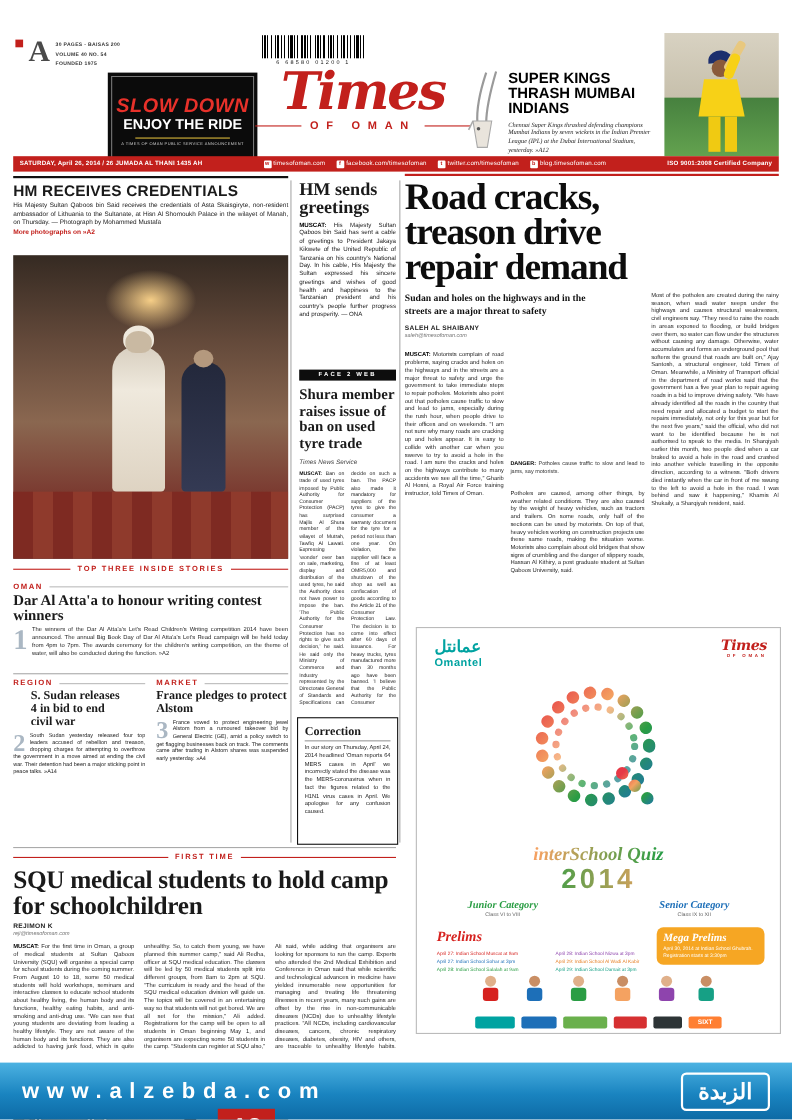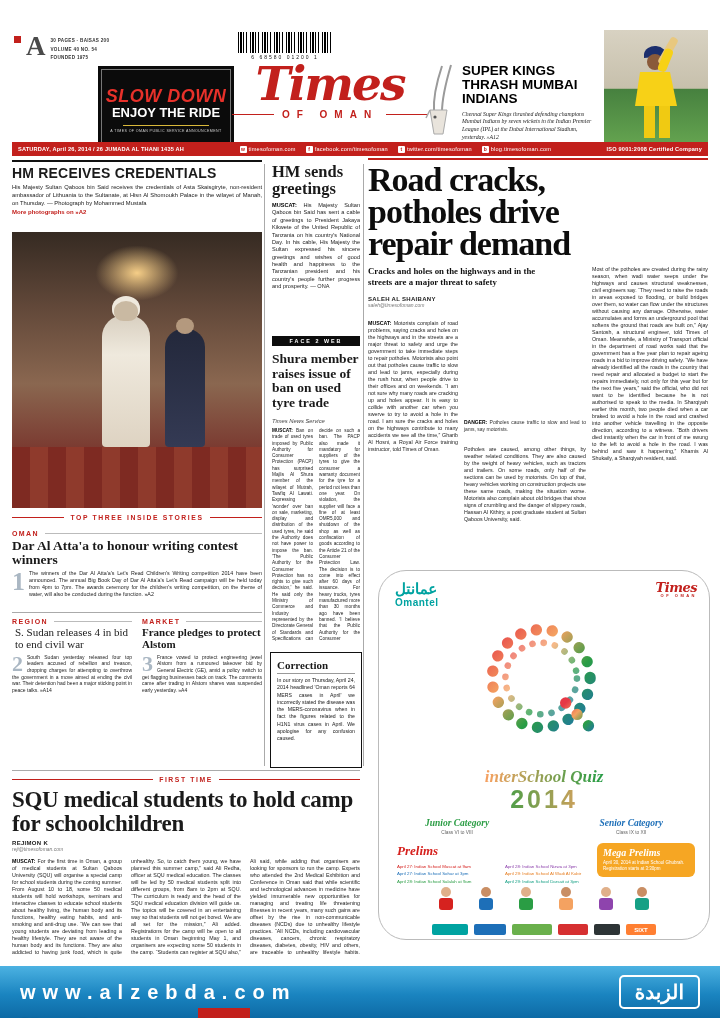--- a/index.html
+++ b/index.html
@@ -241,21 +241,21 @@
       <span class="body-txt just" style="display:block;">The winners of the Dar Al Atta'a's Let's Read Children's Writing competition 2014 have been announced. The annual Big Book Day of Dar Al Atta'a's Let's Read campaign will be held today from 4pm to 7pm. The awards ceremony for the children's writing competition, on the theme of water, will also be conducted during the function. »A2</span>
     </div>
   </div>
 
   <div class="abs hairline" style="left:12px;top:612px;width:250px;height:1px;"></div>
 
   <div class="abs" style="left:12px;top:618px;width:120px;">
     <div class="kicker">
         <span>REGION</span>
       </div>
-    <div class="serif" style="font-size:11px;font-weight:normal;line-height:1.08;margin:2px 3px 3px;">S. Sudan releases 4 in bid to end civil war</div>
+    <div class="serif" style="font-size:11px;font-weight:bold;line-height:1.08;margin:2px 16px 3px;">S. Sudan releases 4 in bid to end civil war</div>
     <div class="clip" style="height:40px;">
       <span class="bignum" style="font-size:22px;">2</span>
       <span class="body-txt just" style="display:block;font-size:5px;">South Sudan yesterday released four top leaders accused of rebellion and treason, dropping charges for attempting to overthrow the government in a move aimed at ending the civil war. Their detention had been a major sticking point in peace talks. »A14</span>
     </div>
   </div>
 
   <div class="abs" style="left:142px;top:618px;width:120px;">
     <div class="kicker">
         <span>MARKET</span>
       </div>
@@ -295,25 +295,25 @@
   </div>
 
   <div class="abs corr-box" style="left:270px;top:652px;width:78px;height:104px;">
     <div class="corr-title">Correction</div>
     <div class="corr-body clip" style="height:86px;">In our story on Thursday, April 24, 2014 headlined 'Oman reports 64 MERS cases in April' we incorrectly stated the disease was the MERS-coronavirus when in fact the figures related to the H1N1 virus cases in April. We apologise for any confusion caused.</div>
   </div>
 
   <div class="abs road-rule" style="left:368px;top:158px;width:340px;"></div>
   <div class="abs road-h" style="left:368px;top:164px;width:340px;">
     <div>Road cracks,</div>
-    <div>potholes drive</div>
+    <div>treason drive</div>
     <div>repair demand</div>
   </div>
 
-  <div class="abs standfirst" style="left:368px;top:266px;width:186px;">Cracks and holes on the highways and in the streets are a major threat to safety</div>
+  <div class="abs standfirst" style="left:368px;top:266px;width:186px;">Sudan and holes on the highways and in the streets are a major threat to safety</div>
   <div class="abs" style="left:368px;top:296px;width:186px;">
     <div class="byl-name">SALEH AL SHAIBANY</div>
     <div class="byl-mail">saleh@timesofoman.com</div>
   </div>
 
   <div class="abs clip" style="left:368px;top:320px;width:90px;height:242px;">
     <span class="body-txt just" style="display:block;">
       <b class="dateline">MUSCAT:</b>
       <span>Motorists complain of road problems, saying cracks and holes on the highways and in the streets are a major threat to safety and urge the government to take immediate steps to repair potholes. Motorists also point out that potholes cause traffic to slow and lead to jams, especially during the rush hour, when people drive to their offices and on weekends. “I am not sure why many roads are cracking up and holes appear. It is easy to collide with another car when you swerve to try to avoid a hole in the road. I am sure the cracks and holes on the highways contribute to many accidents we see all the time,” Gharib Al Hosni, a Royal Air Force training instructor, told Times of Oman.</span>
     </span>
@@ -325,21 +325,21 @@
     <span>Potholes cause traffic to slow and lead to jams, say motorists.</span>
   </div>
   <div class="abs clip" style="left:464px;top:446px;width:122px;height:116px;">
     <span class="body-txt just" style="display:block;">Potholes are caused, among other things, by weather related conditions. They are also caused by the weight of heavy vehicles, such as tractors and trailers. On some roads, only half of the sections can be used by motorists. On top of that, heavy vehicles working on construction projects use these same roads, making the situation worse. Motorists also complain about old bridges that show signs of crumbling and the danger of slippery roads, Hassan Al Kithiry, a post graduate student at Sultan Qaboos University, said.</span>
   </div>
 
   <div class="abs clip" style="left:592px;top:266px;width:116px;height:296px;">
     <span class="body-txt just" style="display:block;">Most of the potholes are created during the rainy season, when wadi water seeps under the highways and causes structural weaknesses, civil engineers say. “They need to raise the roads in areas exposed to flooding, or build bridges over them, so water can flow under the structures without causing any damage. Otherwise, water accumulates and forms an underground pool that softens the ground that roads are built on,” Ajay Santosh, a structural engineer, told Times of Oman. Meanwhile, a Ministry of Transport official in the department of road works said that the government has a five year plan to repair ageing roads in a bid to improve driving safety. “We have already identified all the roads in the country that need repair and allocated a budget to start the repairs immediately, not only for this year but for the next five years,” said the official, who did not want to be identified because he is not authorised to speak to the media. In Sharqiyah earlier this month, two people died when a car braked to avoid a hole in the road and crashed into another vehicle travelling in the opposite direction, according to a witness. “Both drivers died instantly when the car in front of me swung to the left to avoid a hole in the road. I was behind and saw it happening,” Khamis Al Shukaily, a Sharqiyah resident, said.</span>
   </div>
 
-  <div class="abs ad clip" style="left:378px;top:570px;width:330px;height:368px;border-radius:28px;">
+  <div class="abs ad clip" style="left:378px;top:570px;width:330px;height:368px;">
     <div class="abs omantel-brand" style="left:16px;top:10px;">
       <span class="omantel-ar">عمانتل</span>
       <span class="omantel-en">Omantel</span>
     </div>
     <div class="abs ad-times" style="right:12px;top:10px;">
       <div class="t1">Times</div>
       <div class="t2">OF OMAN</div>
     </div>
 
     <div class="abs" style="left:85px;top:36px;width:160px;height:160px;">

